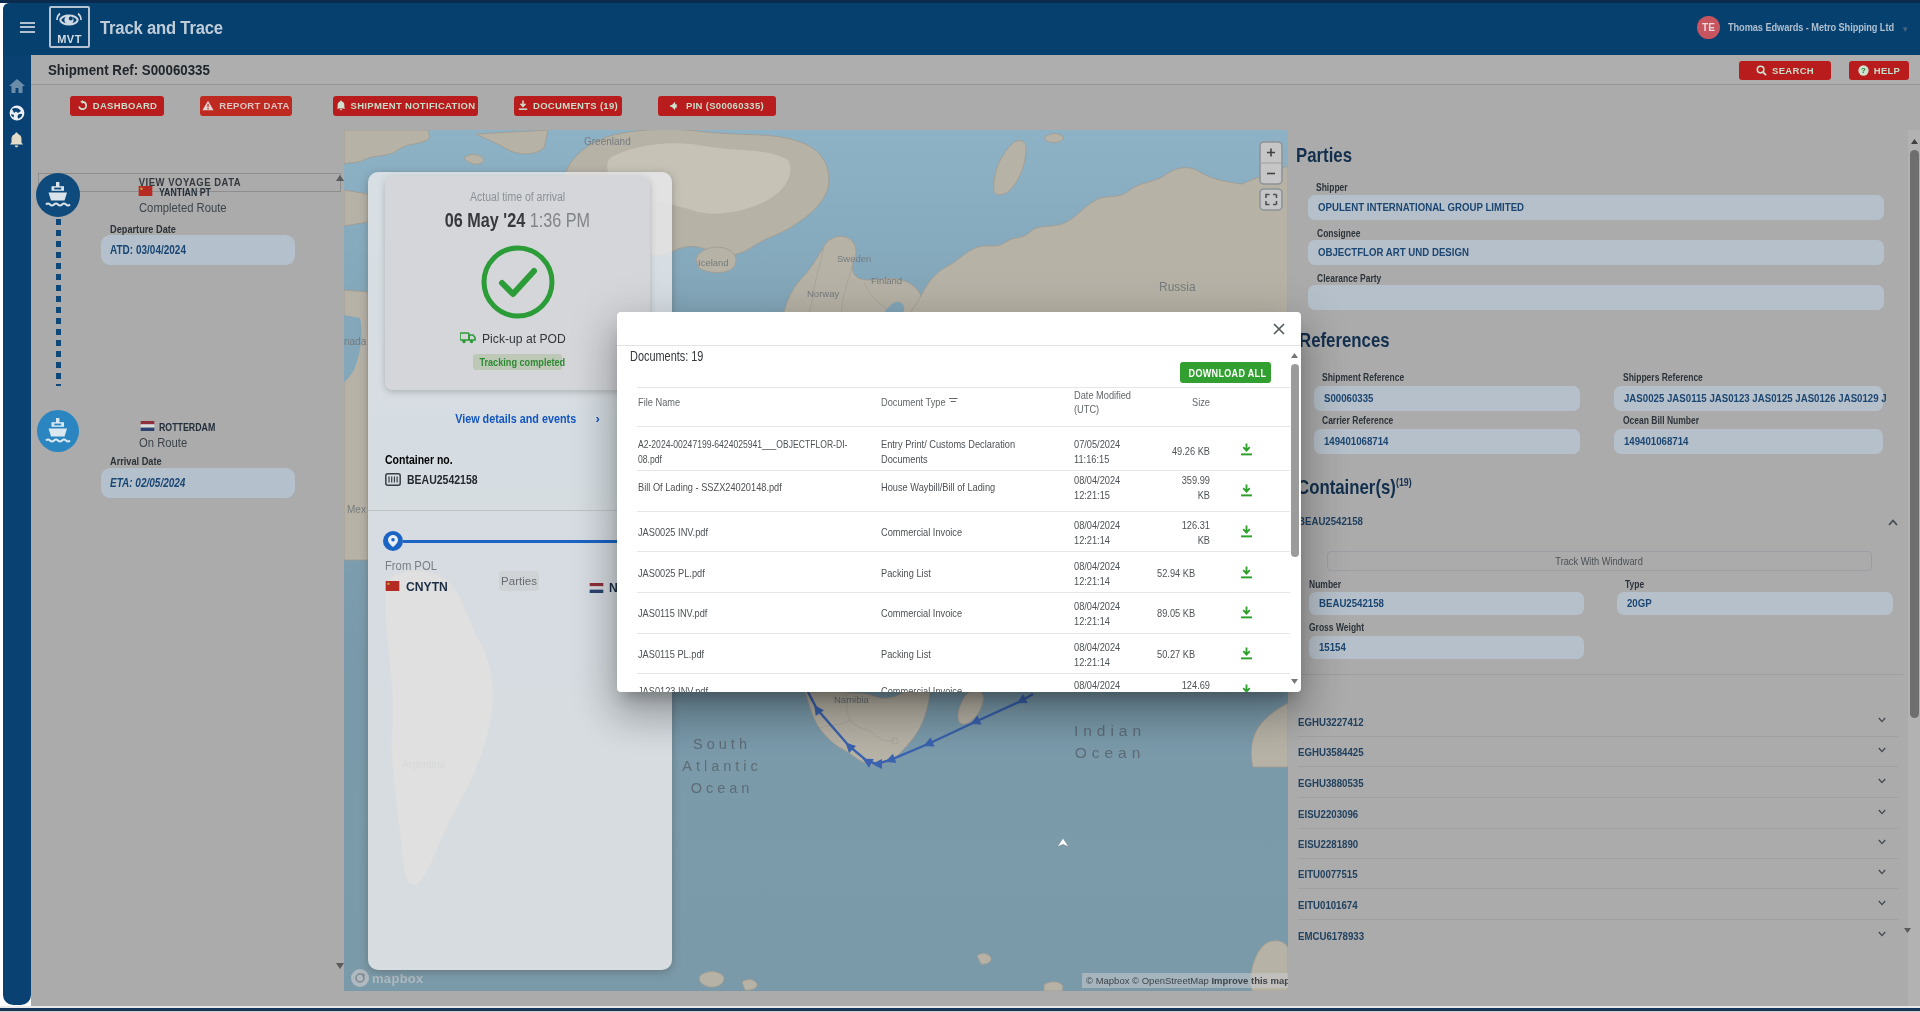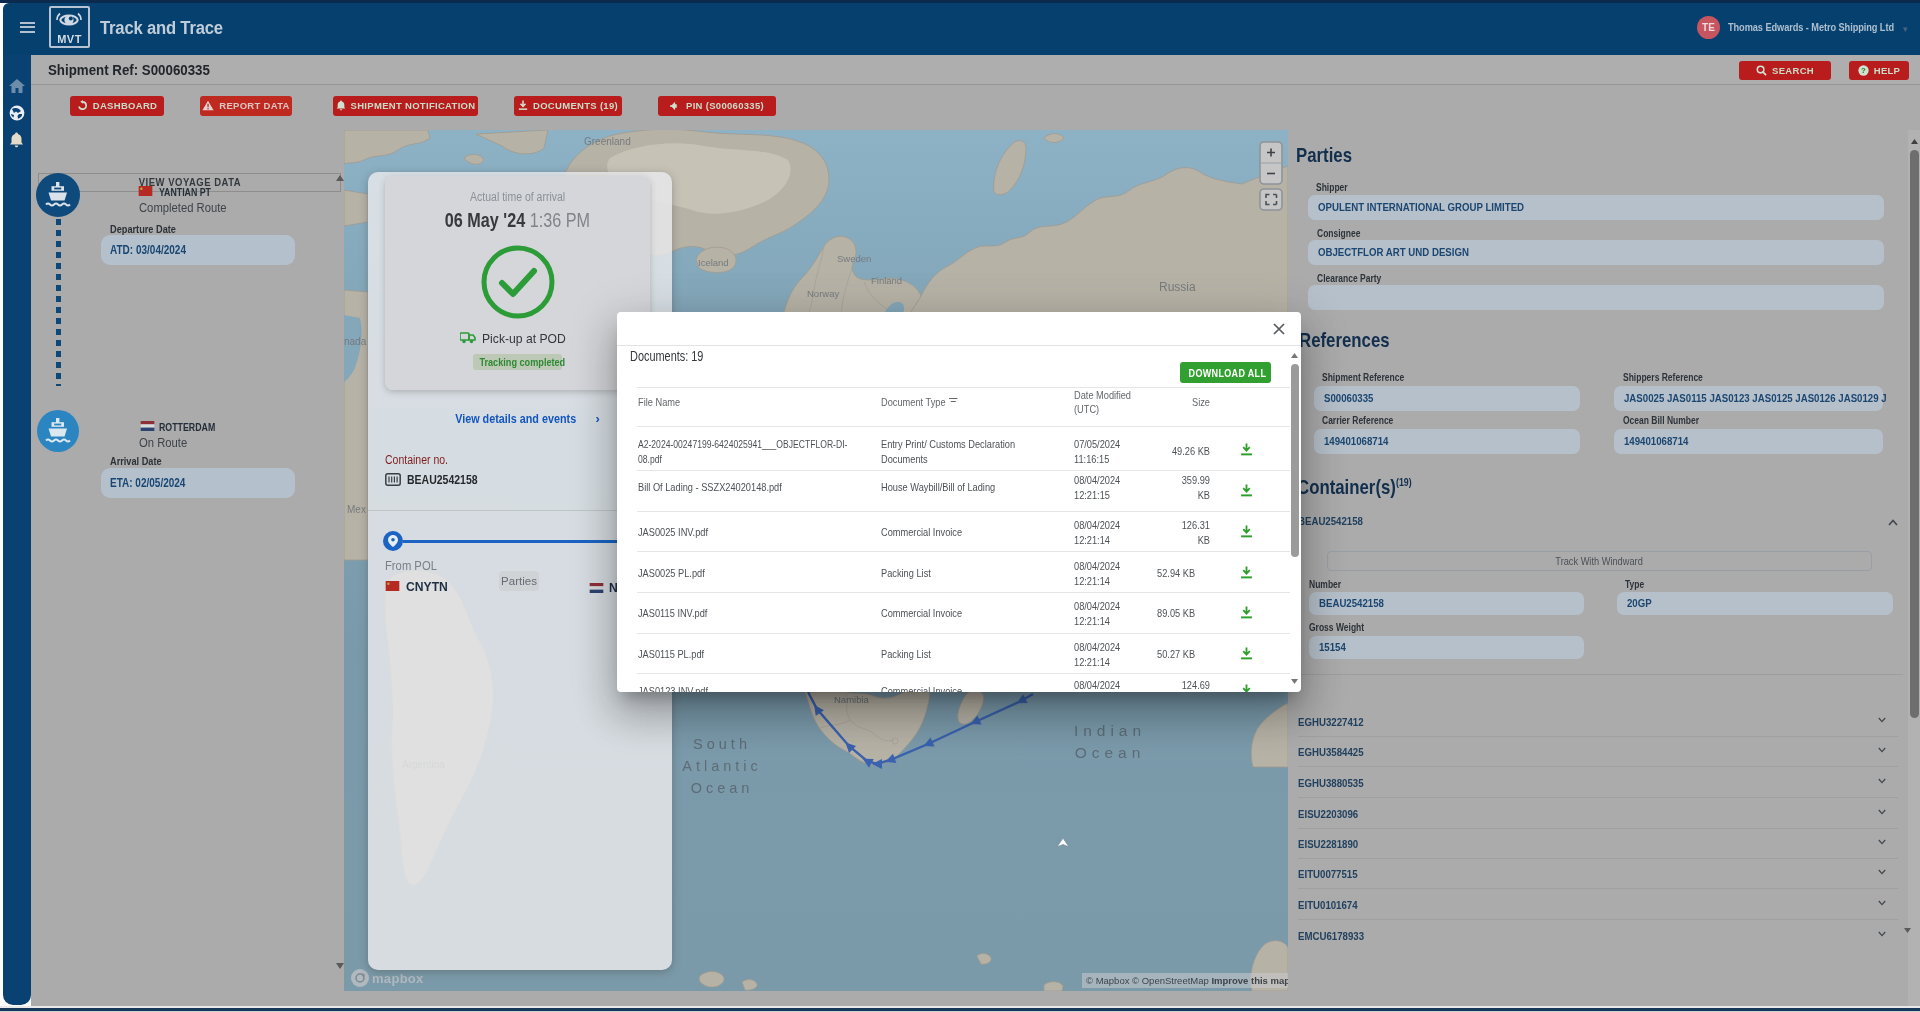--- a/index.html
+++ b/index.html
@@ -294,21 +294,21 @@
       <div class="plbl" style="left:74px;top:83px;"><span class="s80">Departure Date</span></div>
       <div class="ppill" style="left:65px;top:95px;"><span class="s80">ATD: 03/04/2024</span></div>
       <svg class="flag" style="left:104px;top:281px;" viewBox="0 0 15 11">
           <rect width="15" height="3.7" fill="#8e3039"></rect>
           <rect y="3.7" width="15" height="3.6" fill="#d8dbde"></rect>
           <rect y="7.3" width="15" height="3.7" fill="#2d4472"></rect>
         </svg>
       <div class="pstop-name" style="left:123px;top:281px;"><span class="s80">ROTTERDAM</span></div>
       <div class="pstop-sub" style="left:103px;top:296px;"><span class="s90">On Route</span></div>
       <div class="plbl" style="left:74px;top:315px;"><span class="s80">Arrival Date</span></div>
-      <div class="ppill" style="left:65px;top:328px;"><span class="s80">ETA: 02/05/2024</span></div>
+      <div class="ppill" style="left:65px;top:328px;font-style:italic;"><span class="s80">ETA: 02/05/2024</span></div>
       <svg class="abs" style="left:299px;top:34px;" width="10" height="8">
           <path d="M5 1 L9 7 L1 7 Z" fill="#5a5a5a"></path>
         </svg>
       <svg class="abs" style="left:299px;top:822px;" width="10" height="8">
           <path d="M5 7 L9 1 L1 1 Z" fill="#5a5a5a"></path>
         </svg>
     </div>
     <div class="abs" id="card">
       <div class="abs" id="icard">
         <div class="abs" style="left:0;width:265px;top:14px;font-size:12.5px;color:#8b9197;"><span class="c84">Actual time of arrival</span></div>
@@ -320,21 +320,21 @@
         <div class="abs" style="left:0;width:265px;top:155px;font-size:13.5px;color:#33373b;">
           <svg width="17" height="12" viewBox="0 0 17 12" style="vertical-align:-1px;margin-right:5px">
               <rect x="0" y="1" width="9" height="7" rx="1" fill="none" stroke="#2c9c38" stroke-width="1.6"></rect>
               <path d="M9 3 L13 3 L15 5.5 L15 8 L9 8 Z" fill="none" stroke="#2c9c38" stroke-width="1.6"></path>
               <circle cx="11.5" cy="9.5" r="1.7" fill="#2c9c38"></circle>
               <circle cx="4" cy="9.5" r="1.7" fill="#2c9c38"></circle>
             </svg><span class="s90" style="vertical-align:0">Pick-up at POD</span></div>
         <div class="abs" style="left:88px;width:89px;top:178px;height:16px;background:#bdc9b6;border-radius:3px;font-size:10.5px;font-weight:bold;color:#2d8a33;line-height:16px;"><span class="c84" style="transform:scaleX(.87)">Tracking completed</span></div>
       </div>
       <div class="abs" style="left:0;width:304px;top:239px;text-align:center;font-size:13.5px;font-weight:bold;color:#1356c0;"><span class="c84" style="transform:scaleX(.8)">View details and events</span>&nbsp;<span style="font-size:13px">›</span></div>
-      <div class="abs" style="left:17px;top:281px;font-size:12.5px;color:#7f1d1d;"><span class="s84">Container no.</span></div>
+      <div class="abs" style="left:17px;top:281px;font-size:12.5px;color:#000000;font-weight:bold;"><span class="s84">Container no.</span></div>
       <div class="abs" style="left:17px;top:301px;font-size:12.5px;font-weight:bold;color:#25282c;">
         <svg width="16" height="13" viewBox="0 0 16 13" style="vertical-align:-2px;margin-right:6px">
             <rect x="0.8" y="0.8" width="14.4" height="11.4" rx="2" fill="none" stroke="#3a3f44" stroke-width="1.5"></rect>
             <path d="M4 3.5 v6 M6.7 3.5 v6 M9.4 3.5 v6 M12.1 3.5 v6" stroke="#3a3f44" stroke-width="1.2"></path>
           </svg><span class="s84" style="vertical-align:0">BEAU2542158</span></div>
       <div class="abs" style="left:0;top:338px;width:304px;height:1px;background:#c2c5c8;"></div>
       <div class="abs" style="left:15px;top:359px;width:20px;height:20px;border-radius:50%;background:#1b64c4;">
         <svg width="10" height="12" viewBox="0 0 10 12" style="position:absolute;left:5px;top:4px">
             <path d="M5 0 C7.8 0 10 2.2 10 5 C10 8.5 5 12 5 12 C5 12 0 8.5 0 5 C0 2.2 2.2 0 5 0 Z" fill="#e8eef5"></path>
             <circle cx="5" cy="4.8" r="1.8" fill="#1b64c4"></circle>

